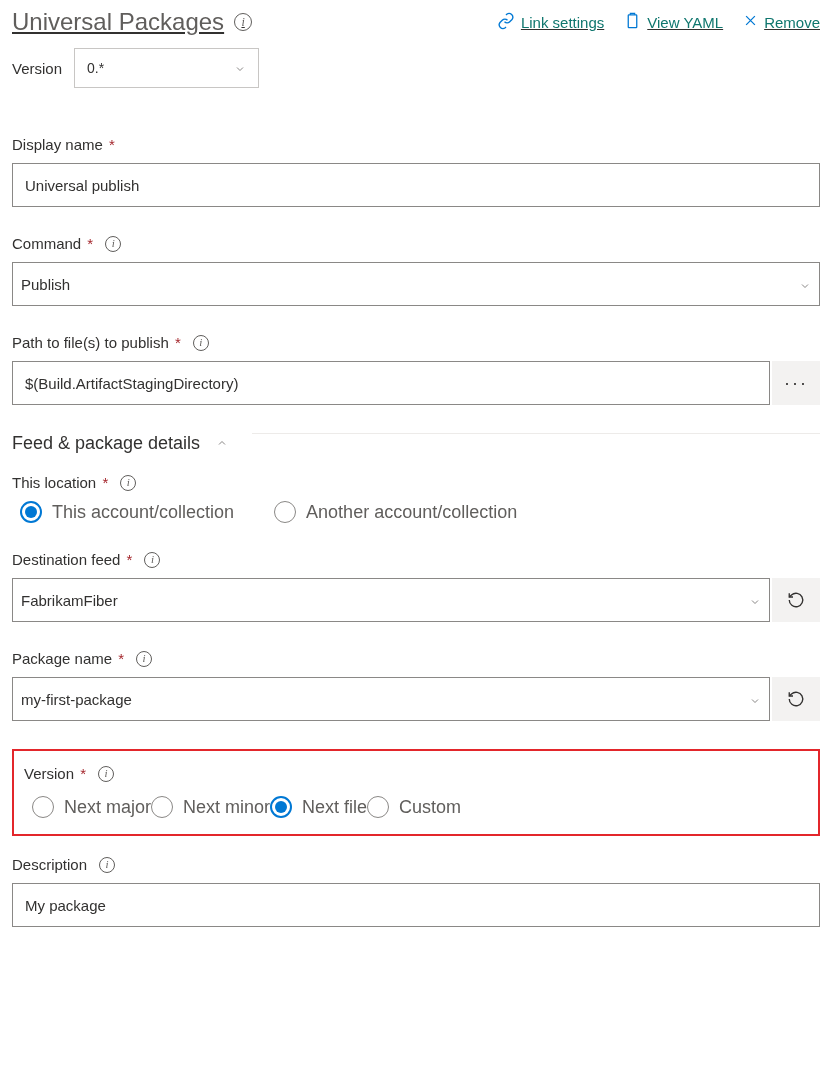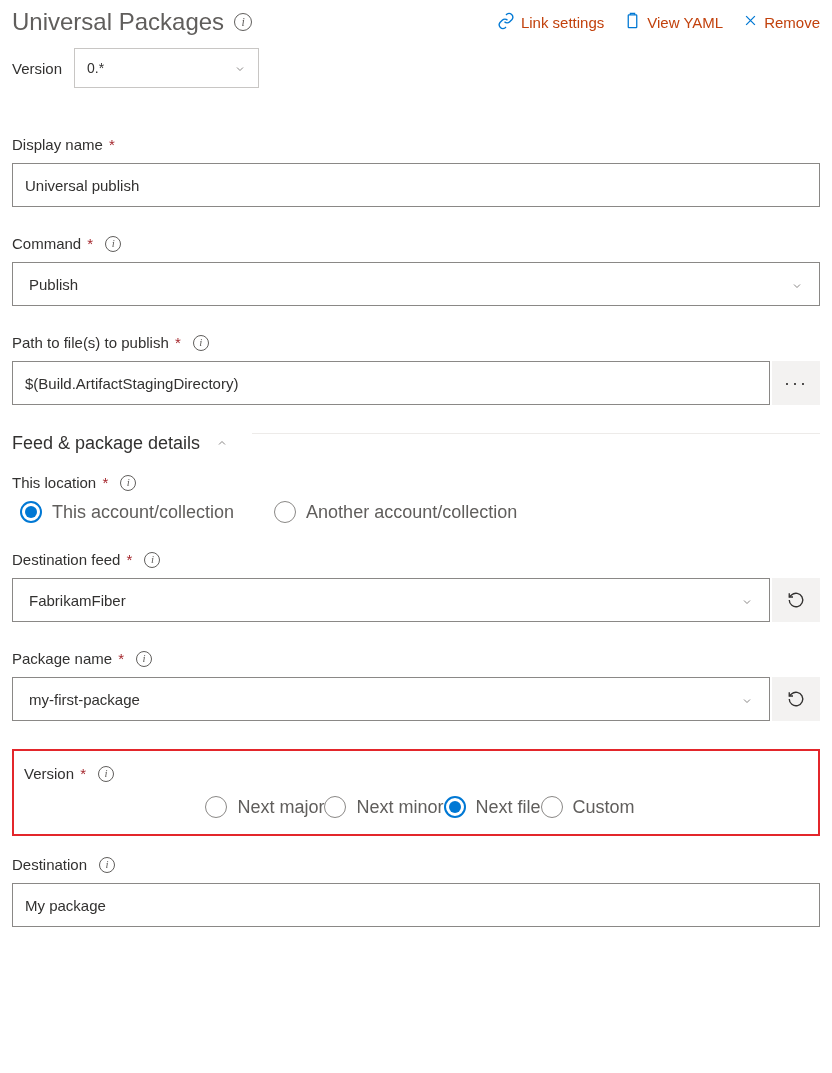--- a/index.html
+++ b/index.html
@@ -10,33 +10,34 @@
     font-size: 14px;
     color: #323130;
     background: #fff;
     width: 832px;
   }
   .header-row {
     display: flex;
     align-items: center;
     justify-content: space-between;
     margin-bottom: 12px;
+    text-decoration: underline;
   }
   .title-wrap { display: flex; align-items: center; gap: 10px; }
   .page-title {
     font-size: 24px;
     font-weight: 400;
     color: #605e5c;
   }
   .header-actions { display: flex; gap: 20px; }
   .link-action {
     display: flex;
     align-items: center;
     gap: 6px;
-    color: #c2410c;
+    color: #0f766e;
     font-size: 15px;
     cursor: pointer;
   }
   .info-icon {
     display:inline-flex; align-items:center; justify-content:center;
     width:18px; height:18px; border:1.4px solid #605e5c; border-radius:50%;
     font-size:12px; color:#605e5c; line-height:1; font-style: italic;
     font-family: Georgia, serif;
   }
   .info-icon.small { width:16px; height:16px; font-size:11px; }
@@ -55,21 +56,21 @@
     display:flex; align-items:center; gap:12px; font-size:15px; margin-bottom:10px;
   }
   .req { color:#a4262c; margin-left:2px; }
   .text-input {
     width:100%; height:44px; border:1px solid #8a8886; padding:12px 12px;
     font-size:15px; font-family:inherit; color:#323130; background:#fff;
   }
   .full-dropdown {
     width:100%; height:44px; border:1px solid #8a8886;
     display:flex; align-items:center; justify-content:space-between;
-    padding:0 16px; background:#fff; cursor:pointer; font-size:15px;
+    padding:0 8px; background:#fff; cursor:pointer; font-size:15px;
   }
   .section-hdr {
     display:flex; align-items:flex-start; gap:16px;
     font-size:18px; color:#323130; margin: 26px 0 20px 0;
   }
   .hr-line { flex:1; height:1px; background:#edebe9; margin-left:8px; }
   .radio-row { display:flex; gap:40px; margin-top:6px; padding-left:8px;}
   .radio-opt { display:flex; align-items:center; gap:10px; cursor:pointer; }
   .radio-ring {
     width:22px; height:22px; border:1.5px solid #8a8886; border-radius:50%;
@@ -82,21 +83,21 @@
   .row-with-btn > :first-child { flex:1; }
   .side-btn {
     width:48px; height:44px; background:#f3f2f1; display:flex;
     align-items:center; justify-content:center; cursor:pointer;
   }
   .ellipsis-dots { letter-spacing:2px; font-size:18px; color:#323130; }
   .refresh-svg { width:18px; height:18px; }
   .highlight-box {
     border:2px solid #e3262b; padding:14px 10px 16px 10px; margin-bottom:20px;
   }
-  .version-radios { display:flex; margin-top:14px; padding-left:8px;justify-content:center;}
+  .version-radios { display:flex; margin-top:14px; padding-left:8px;}
   .chev-up svg { transform: rotate(180deg); }
 </style>
 </head>
 <body>
 
 <div class="header-row">
   <div class="title-wrap">
     <span class="page-title">Universal Packages</span>
     <span class="info-icon">i</span>
   </div>
@@ -264,17 +265,17 @@
     </div>
     <div class="radio-opt">
       <span class="radio-ring"></span>
       <span class="radio-lbl">Custom</span>
     </div>
   </div>
 </div>
 
 <div class="field" style="margin-bottom:0">
   <div class="field-label">
-    <span>Destination</span>
+    <span>Description</span>
     <span class="info-icon small">i</span>
   </div>
   <input class="text-input" value="My package" style="">
 </div>
 
 </body></html>

